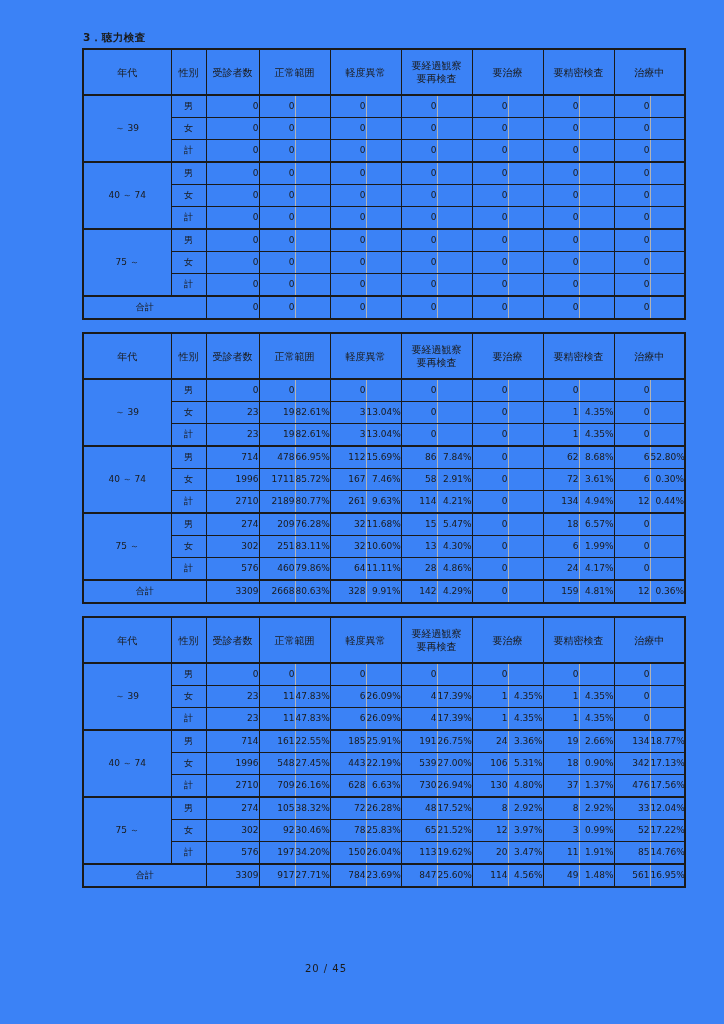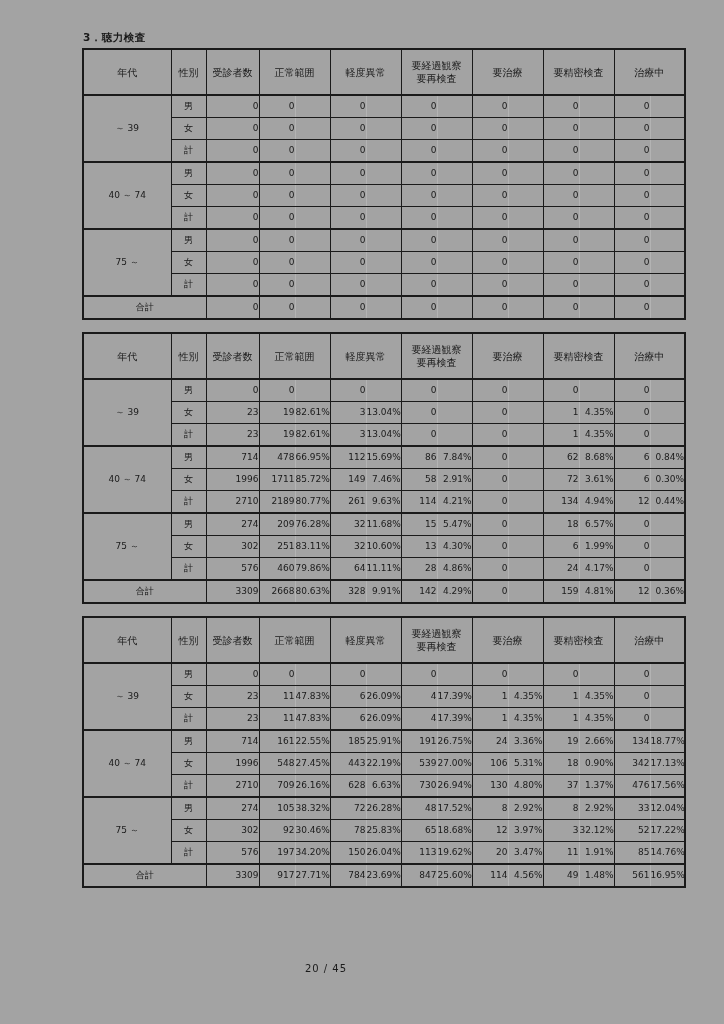--- a/index.html
+++ b/index.html
@@ -6,21 +6,21 @@
   html, body { margin: 0; padding: 0; }
   body {
     width: 724px; height: 1024px;
     background: #ffffff;
     font-family: "DejaVu Sans", sans-serif;
     color: #1a1a1a;
   }
   .page {
     position: relative;
     width: 724px; height: 1024px;
-    background: #a3a3a3;
+    background: #3b82f6;
     overflow: hidden;
   }
   .content {
     position: absolute;
     left: 82px; top: 30px;
     width: 602px;
   }
   section.table-block { margin-bottom: 12px; }
   h2.table-title {
     font-size: 10.5px;
@@ -380,28 +380,28 @@
               <td class="pct-cell">66.95%</td>
               <td class="count-cell">112</td>
               <td class="pct-cell">15.69%</td>
               <td class="count-cell">86</td>
               <td class="pct-cell">7.84%</td>
               <td class="count-cell">0</td>
               <td class="pct-cell"></td>
               <td class="count-cell">62</td>
               <td class="pct-cell">8.68%</td>
               <td class="count-cell">6</td>
-              <td class="pct-cell">0.84%</td>
+              <td class="pct-cell">52.80%</td>
             </tr>
             <tr>
               <td class="gender-cell">女</td>
               <td class="examinees-cell">1996</td>
               <td class="count-cell">1711</td>
               <td class="pct-cell">85.72%</td>
-              <td class="count-cell">149</td>
+              <td class="count-cell">167</td>
               <td class="pct-cell">7.46%</td>
               <td class="count-cell">58</td>
               <td class="pct-cell">2.91%</td>
               <td class="count-cell">0</td>
               <td class="pct-cell"></td>
               <td class="count-cell">72</td>
               <td class="pct-cell">3.61%</td>
               <td class="count-cell">6</td>
               <td class="pct-cell">0.30%</td>
             </tr>
@@ -640,25 +640,25 @@
               <td class="pct-cell">12.04%</td>
             </tr>
             <tr>
               <td class="gender-cell">女</td>
               <td class="examinees-cell">302</td>
               <td class="count-cell">92</td>
               <td class="pct-cell">30.46%</td>
               <td class="count-cell">78</td>
               <td class="pct-cell">25.83%</td>
               <td class="count-cell">65</td>
-              <td class="pct-cell">18.68%</td>
+              <td class="pct-cell">21.52%</td>
               <td class="count-cell">12</td>
               <td class="pct-cell">3.97%</td>
               <td class="count-cell">3</td>
-              <td class="pct-cell">32.12%</td>
+              <td class="pct-cell">0.99%</td>
               <td class="count-cell">52</td>
               <td class="pct-cell">17.22%</td>
             </tr>
             <tr>
               <td class="gender-cell">計</td>
               <td class="examinees-cell">576</td>
               <td class="count-cell">197</td>
               <td class="pct-cell">34.20%</td>
               <td class="count-cell">150</td>
               <td class="pct-cell">26.04%</td>

